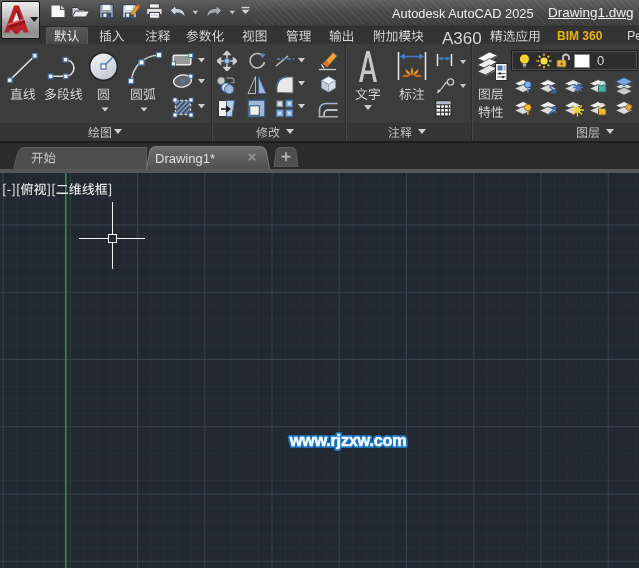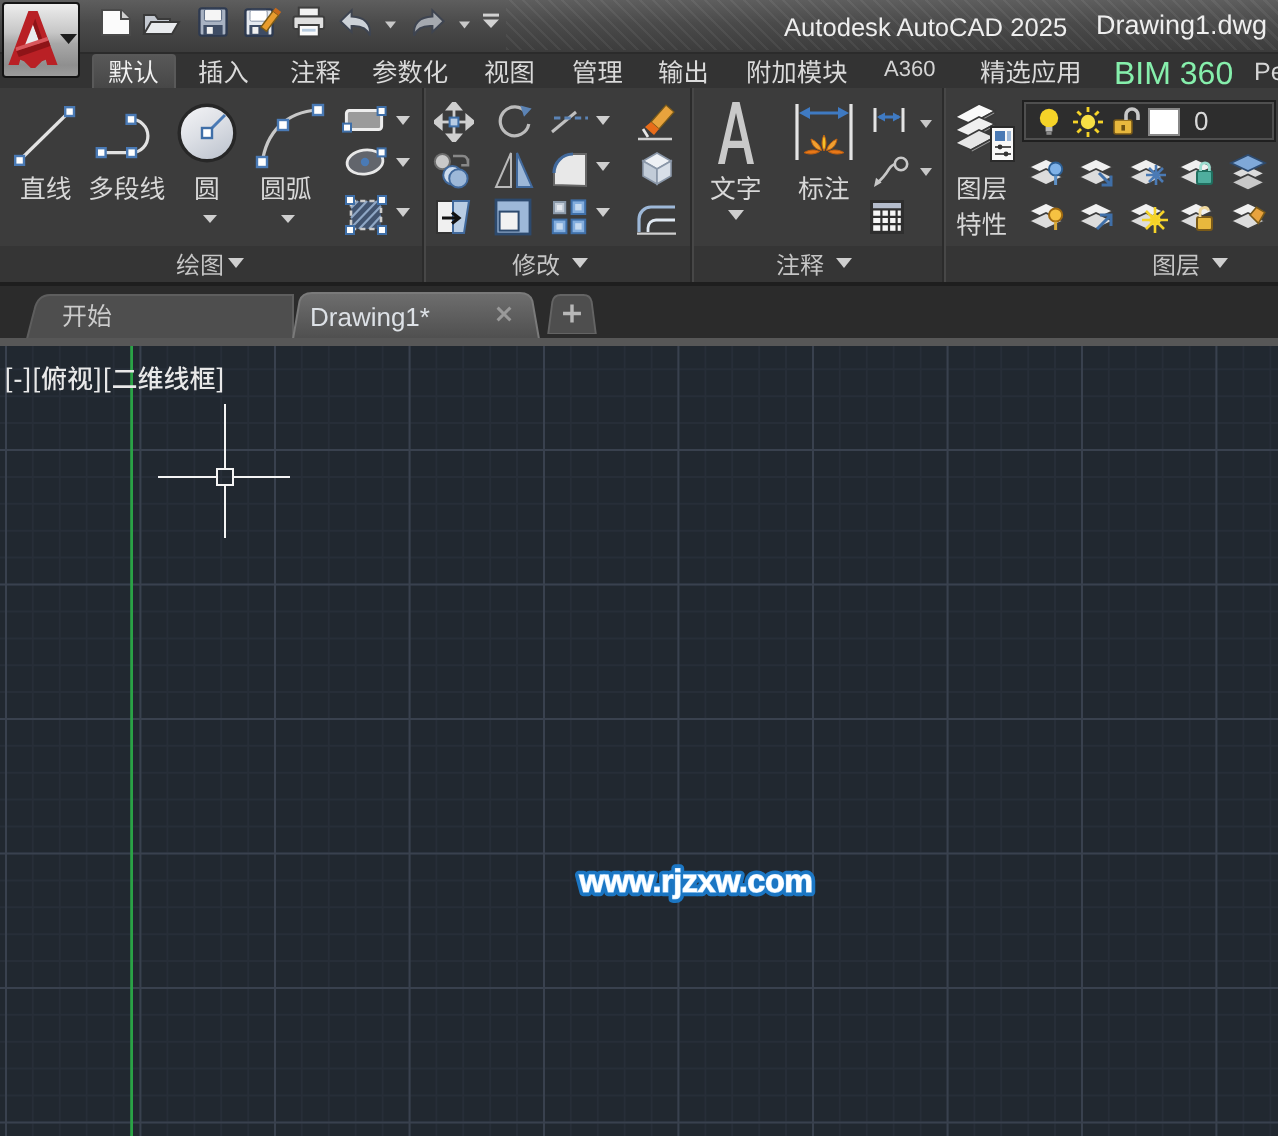--- a/index.html
+++ b/index.html
@@ -3,21 +3,21 @@
 html,body{margin:0;padding:0;}
 body{width:639px;height:568px;overflow:hidden;position:relative;
  font-family:"Liberation Sans",sans-serif;background:#212830;}
 .abs{position:absolute;}
 .lat{position:absolute;white-space:nowrap;}
 </style></head><body>
 
 <div class="abs" style="left:0;top:0;width:639px;height:26px;background:linear-gradient(#5e5e5e,#4a4a4a 45%,#3c3c3c);border-bottom:1px solid #2b2b2b;"></div>
 <div class="abs" style="left:253px;top:0;width:386px;height:25px;background:repeating-linear-gradient(45deg,rgba(255,255,255,0.055) 0 1.2px,rgba(255,255,255,0) 1.2px 4.6px);"></div>
 <div class="lat" style="left:392px;top:5.5px;font-size:12.8px;color:#eeeeee;">Autodesk AutoCAD 2025</div>
-<div class="lat" style="left:548px;top:5px;font-size:13.5px;color:#eeeeee;">Drawing1.dwg</div>
+<div class="lat" style="left:548px;top:5px;font-size:13.5px;color:#eeeeee;text-decoration:underline;">Drawing1.dwg</div>
 <div class="abs" style="left:1px;top:1px;width:39px;height:38px;z-index:30;
  background:linear-gradient(#ededed 0%,#c6c6c6 40%,#a8a8a8 55%,#8f8f8f 85%,#9b9b9b);
  border:1px solid #141414;border-radius:2px;box-sizing:border-box;"></div>
 <svg class="abs" style="left:3px;top:4px;z-index:31;" width="27" height="31" viewBox="0 0 27 31">
 <path d="M11.2 1.5 L15.8 1.5 L25.8 28.5 L20.6 28.5 L19.2 23.2 L22 21.2 L22 25 L18 26.6 L14.6 30 L12.4 30 L9 26.6 L5 25 L5 21.2 L7.8 23.2 L6.4 28.5 L1.2 28.5 Z" fill="#b92025"></path>
 <path d="M13.5 8.2 L16.9 17.5 L9.2 19.3 Z" fill="#e8ebee"></path>
 <path d="M13.5 8.2 L16.9 17.5 L18.6 16.9 L14.6 5.2 Z" fill="#8e1418"></path>
 <path d="M5.2 21.5 L21.3 16.3 L22.2 19.0 L6.4 24.5 Z" fill="#8e1418"></path>
 <path d="M5.2 21.5 L21.3 16.3 L20.5 14.5 L4.8 19.8 Z" fill="#d8565c"></path>
 </svg>
@@ -122,22 +122,22 @@
       </g>
     </svg></div>
 <div style="position:absolute;left:489.5px;top:25.8px;width:52px;height:19px;"><svg width="52" height="19" viewBox="0 0 52 19">
       <g fill="#dadada">
         <path transform="translate(0.00,14.73) scale(0.012700,-0.012700)" d="M51 762C77 693 101 602 106 543L161 556C154 616 131 706 103 775ZM328 779C315 712 286 614 264 555L311 540C336 596 367 689 391 763ZM41 504V434H170C139 324 83 192 30 121C42 101 62 68 69 45C110 104 150 198 182 294V-78H251V319C281 266 316 201 330 167L381 224C361 256 277 381 251 412V434H363V504H251V837H182V504ZM636 840V759H426V701H636V639H451V584H636V517H398V458H960V517H707V584H912V639H707V701H934V759H707V840ZM823 341V266H532V341ZM460 398V-79H532V84H823V-2C823 -13 819 -17 806 -17C794 -18 753 -18 707 -16C717 -34 726 -60 729 -79C792 -79 833 -78 860 -68C886 -57 893 -39 893 -2V398ZM532 212H823V137H532Z"></path>
         <path transform="translate(12.70,14.73) scale(0.012700,-0.012700)" d="M61 765C119 716 187 646 216 597L278 644C246 692 177 760 118 806ZM446 810C422 721 380 633 326 574C344 565 376 545 390 534C413 562 435 597 455 636H603V490H320V423H501C484 292 443 197 293 144C309 130 331 102 339 83C507 149 557 264 576 423H679V191C679 115 696 93 771 93C786 93 854 93 869 93C932 93 952 125 959 252C938 257 907 268 893 282C890 177 886 163 861 163C847 163 792 163 782 163C756 163 753 166 753 191V423H951V490H678V636H909V701H678V836H603V701H485C498 731 509 763 518 795ZM251 456H56V386H179V83C136 63 90 27 45 -15L95 -80C152 -18 206 34 243 34C265 34 296 5 335 -19C401 -58 484 -68 600 -68C698 -68 867 -63 945 -58C946 -36 958 1 966 20C867 10 715 3 601 3C495 3 411 9 349 46C301 74 278 98 251 100Z"></path>
         <path transform="translate(25.40,14.73) scale(0.012700,-0.012700)" d="M264 490C305 382 353 239 372 146L443 175C421 268 373 407 329 517ZM481 546C513 437 550 295 564 202L636 224C621 317 584 456 549 565ZM468 828C487 793 507 747 521 711H121V438C121 296 114 97 36 -45C54 -52 88 -74 102 -87C184 62 197 286 197 438V640H942V711H606C593 747 565 804 541 848ZM209 39V-33H955V39H684C776 194 850 376 898 542L819 571C781 398 704 194 607 39Z"></path>
         <path transform="translate(38.10,14.73) scale(0.012700,-0.012700)" d="M153 770V407C153 266 143 89 32 -36C49 -45 79 -70 90 -85C167 0 201 115 216 227H467V-71H543V227H813V22C813 4 806 -2 786 -3C767 -4 699 -5 629 -2C639 -22 651 -55 655 -74C749 -75 807 -74 841 -62C875 -50 887 -27 887 22V770ZM227 698H467V537H227ZM813 698V537H543V698ZM227 466H467V298H223C226 336 227 373 227 407ZM813 466V298H543V466Z"></path>
       </g>
     </svg></div>
-<div class="lat" style="left:442px;top:29px;font-size:11px;color:#d5d5d5;">A360</div>
-<div class="lat" style="left:557px;top:29px;font-size:16px;color:#86efac;">BIM 360</div>
+<div class="lat" style="left:442px;top:29px;font-size:17px;color:#d5d5d5;">A360</div>
+<div class="lat" style="left:557px;top:29px;font-size:12px;color:#eab308;font-weight:bold;">BIM 360</div>
 <div class="lat" style="left:627px;top:29px;font-size:12.5px;color:#d5d5d5;">Pe</div>
 <div class="abs" style="left:0;top:44px;width:639px;height:97px;background:#3c3c3c;"></div>
 <div class="abs" style="left:0;top:123px;width:639px;height:18px;background:#353535;"></div>
 <div class="abs" style="left:0;top:141px;width:639px;height:1.5px;background:#1e1e1e;"></div>
 <div class="abs" style="left:210.5px;top:44px;width:1px;height:97px;background:#2b2b2b;"></div>
 <div class="abs" style="left:211.5px;top:44px;width:1px;height:97px;background:#474747;"></div>
 <div class="abs" style="left:345px;top:44px;width:1px;height:97px;background:#2b2b2b;"></div>
 <div class="abs" style="left:346px;top:44px;width:1px;height:97px;background:#474747;"></div>
 <div class="abs" style="left:470.5px;top:44px;width:1px;height:97px;background:#2b2b2b;"></div>
 <div class="abs" style="left:471.5px;top:44px;width:1px;height:97px;background:#474747;"></div>

